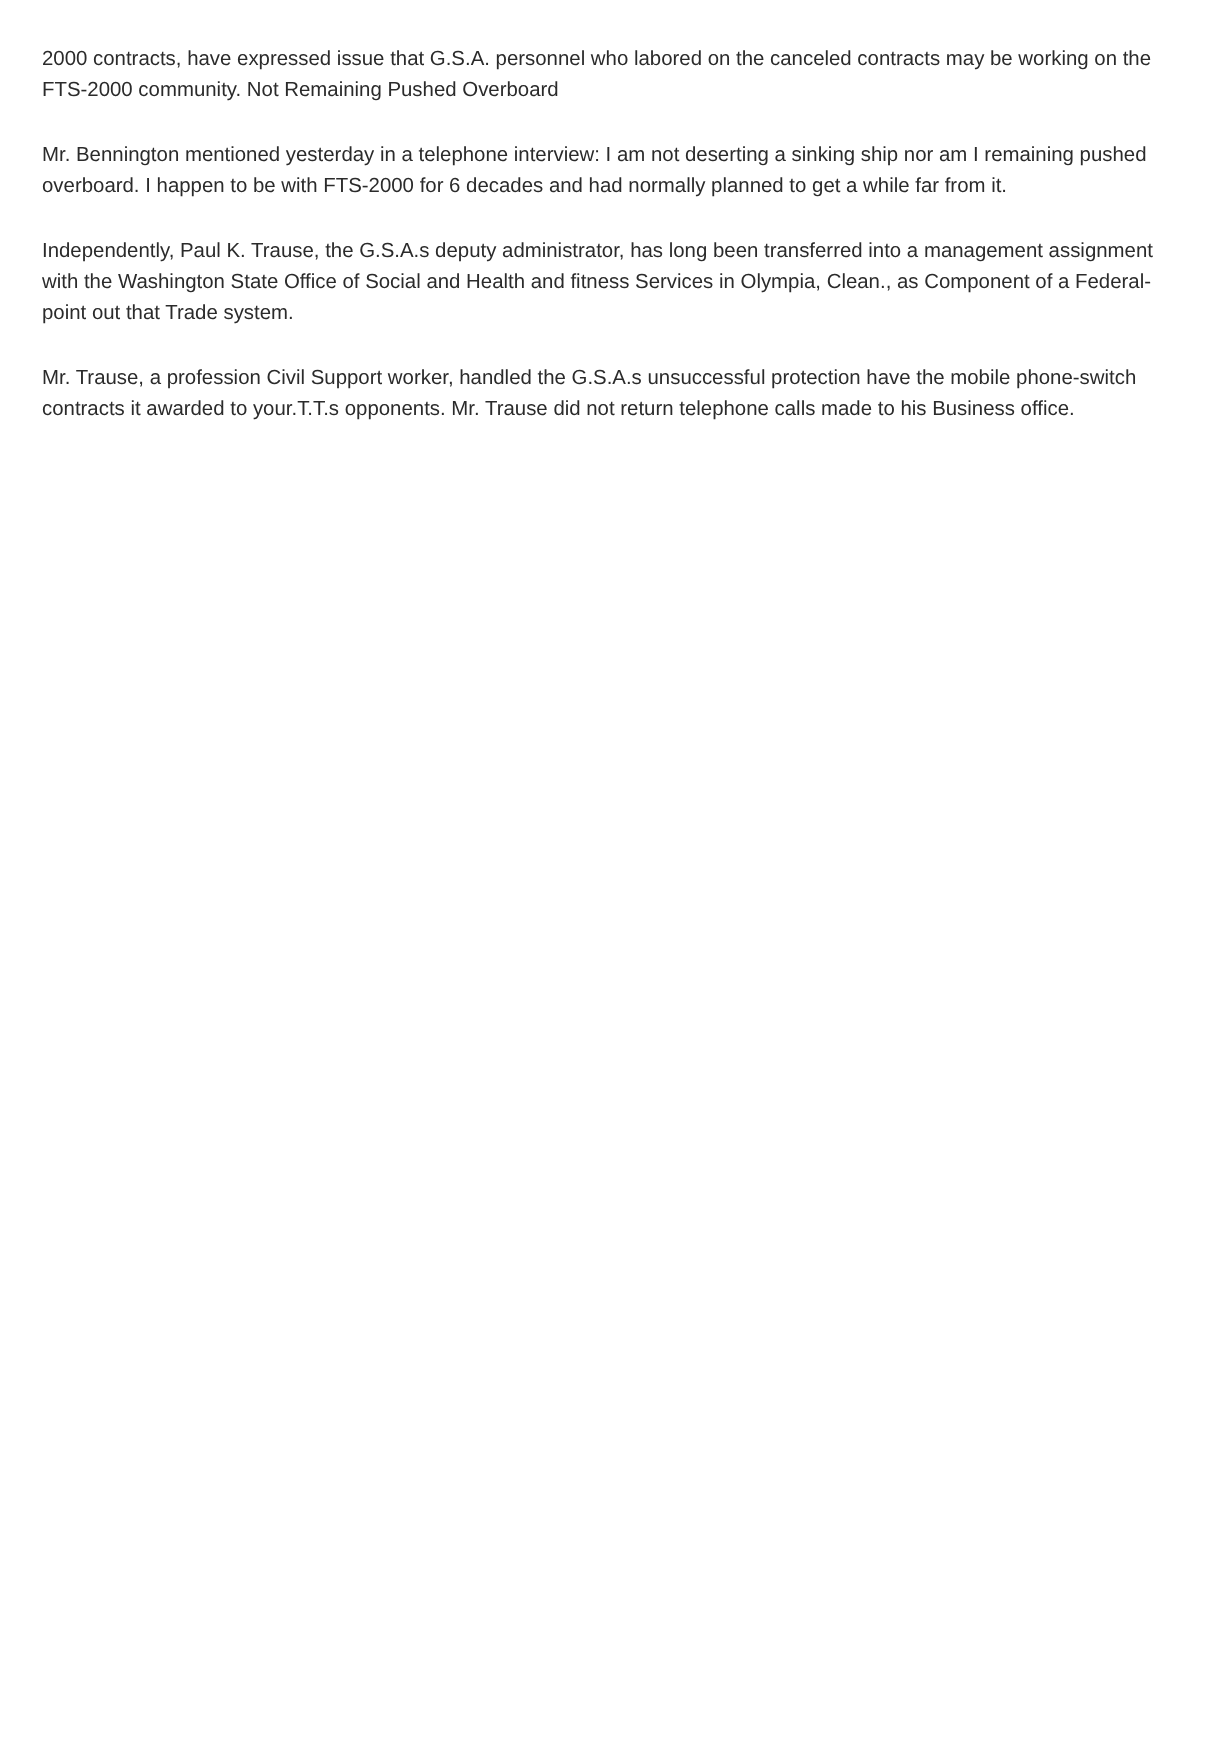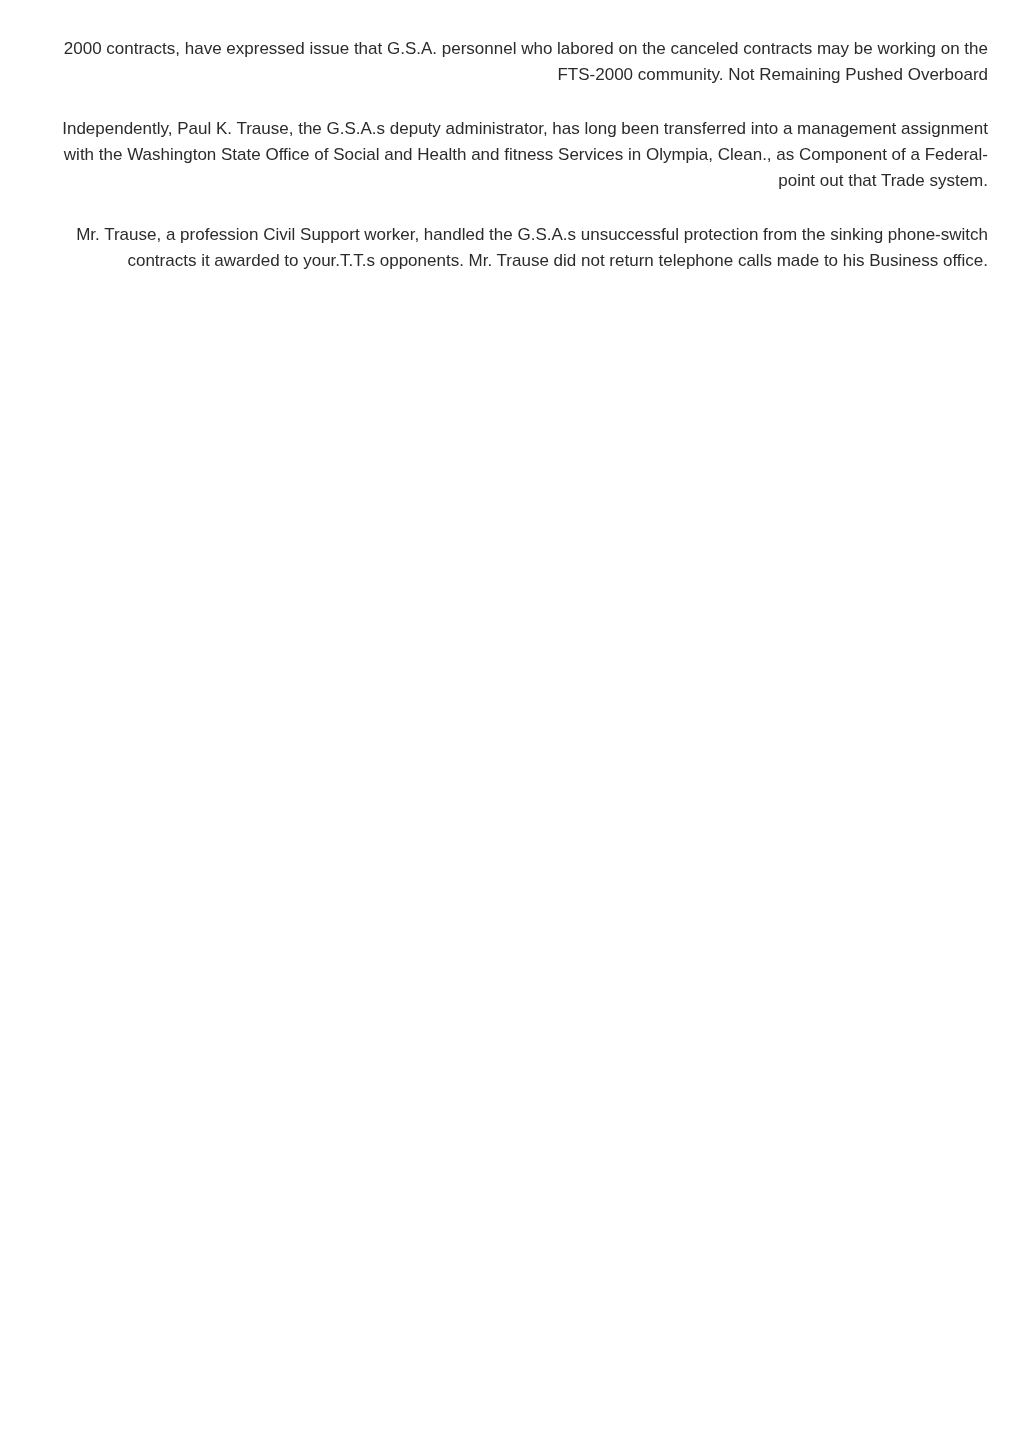--- a/index.html
+++ b/index.html
@@ -20,26 +20,27 @@
     position: absolute;
     top: 36px;
     left: 35px;
     width: 953px;
   }
   .article p {
     margin: 0 0 28px 0;
     font-size: 17px;
     line-height: 26px;
     color: #2b2b2b;
-    text-align: right;
+    text-align: left;
     word-spacing: normal;
   }
 </style>
 </head>
 <body>
 
 <div class="page">
   <div class="article">
     <p>2000 contracts, have expressed issue that G.S.A. personnel who labored on the canceled contracts may be working on the FTS-2000 community. Not Remaining Pushed Overboard</p>
+    <p>Mr. Bennington mentioned yesterday in a telephone interview: I am not deserting a sinking ship nor am I remaining pushed overboard. I happen to be with FTS-2000 for 6 decades and had normally planned to get a while far from it.</p>
     <p>Independently, Paul K. Trause, the G.S.A.s deputy administrator, has long been transferred into a management assignment with the Washington State Office of Social and Health and fitness Services in Olympia, Clean., as Component of a Federal-point out that Trade system.</p>
-    <p>Mr. Trause, a profession Civil Support worker, handled the G.S.A.s unsuccessful protection from the sinking phone-switch contracts it awarded to your.T.T.s opponents. Mr. Trause did not return telephone calls made to his Business office.</p>
+    <p>Mr. Trause, a profession Civil Support worker, handled the G.S.A.s unsuccessful protection have the mobile phone-switch contracts it awarded to your.T.T.s opponents. Mr. Trause did not return telephone calls made to his Business office.</p>
   </div>
 </div>
 
 </body></html>

